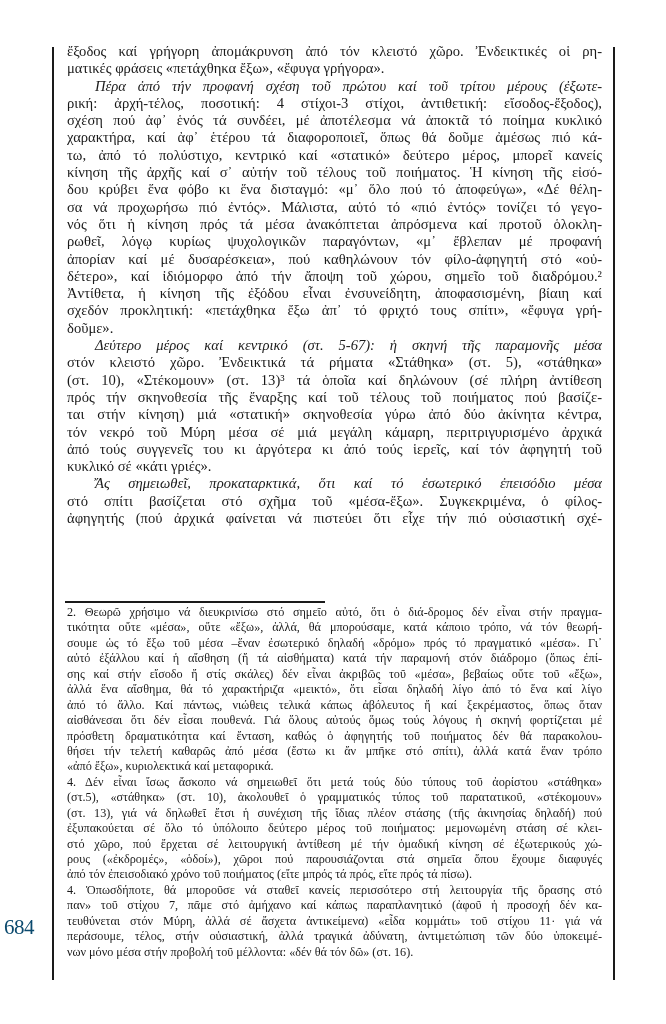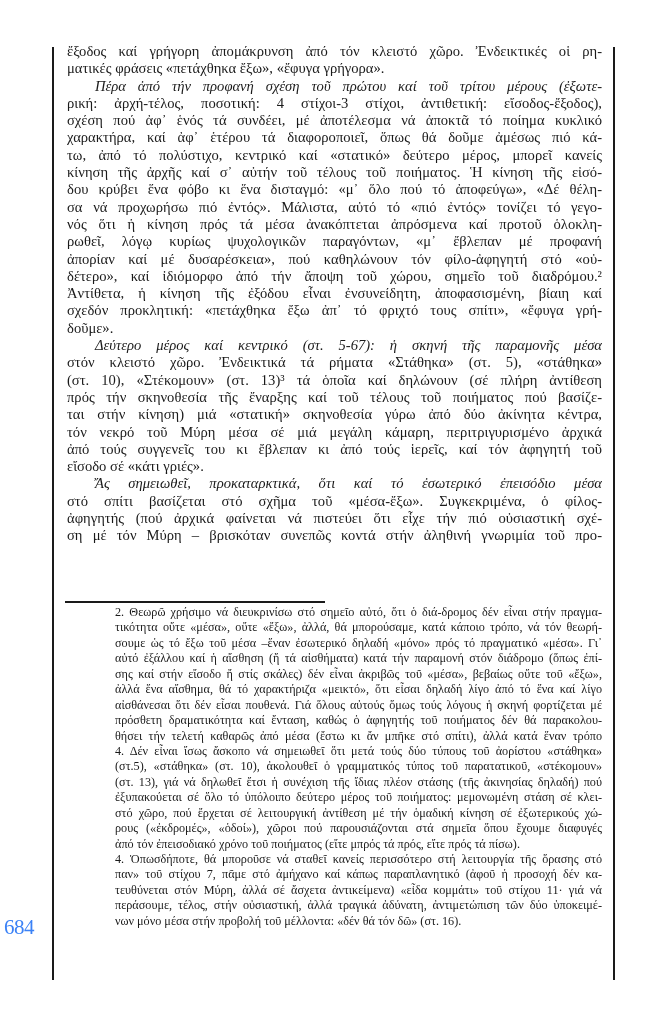--- a/index.html
+++ b/index.html
@@ -19,26 +19,25 @@
     overflow: hidden;
   }
   .line.last { text-align-last: left; font-family: Liberation Serif, serif; }
   .line.indent { padding-left: 28px; font-style: italic; }
   .fn-rule { position: absolute; left: 65px; top: 594px; width: 260px; height: 1.5px; background: #1a1a1a; }
   .footnotes { position: absolute; left: 67px; top: 598px; width: 535px; }
   .fline {
     font-size: 12.2px; line-height: 15.45px; height: 15.45px;
     white-space: nowrap; text-align: justify; text-align-last: justify;
     overflow: hidden;
-    margin-left: 48px;
   }
   .fline.last { text-align-last: left; }
   .page-number {
     position: absolute; left: 4px; top: 908px;
-    font-size: 21px; letter-spacing: -0.5px; color: #3b82f6;
+    font-size: 21px; letter-spacing: -0.5px; color: #0c4a6e;
   }
 </style>
 </head>
 <body>
 
 <div class="page">
   <div class="rule-left"></div>
   <div class="rule-right"></div>
 
   <div class="body-text">
@@ -58,40 +57,41 @@
     <div class="line">δέτερο», καί ἰδιόμορφο ἀπό τήν ἄποψη τοῦ χώρου, σημεῖο τοῦ διαδρόμου.²</div>
     <div class="line">Ἀντίθετα, ἡ κίνηση τῆς ἐξόδου εἶναι ἐνσυνείδητη, ἀποφασισμένη, βίαιη καί</div>
     <div class="line">σχεδόν προκλητική: «πετάχθηκα ἔξω ἀπ᾽ τό φριχτό τους σπίτι», «ἔφυγα γρή-</div>
     <div class="line last">δοῦμε».</div>
     <div class="line indent">Δεύτερο μέρος καί κεντρικό (στ. 5-67): ἡ σκηνή τῆς παραμονῆς μέσα</div>
     <div class="line">στόν κλειστό χῶρο. Ἐνδεικτικά τά ρήματα «Στάθηκα» (στ. 5), «στάθηκα»</div>
     <div class="line">(στ. 10), «Στέκομουν» (στ. 13)³ τά ὁποῖα καί δηλώνουν (σέ πλήρη ἀντίθεση</div>
     <div class="line">πρός τήν σκηνοθεσία τῆς ἔναρξης καί τοῦ τέλους τοῦ ποιήματος πού βασίζε-</div>
     <div class="line">ται στήν κίνηση) μιά «στατική» σκηνοθεσία γύρω ἀπό δύο ἀκίνητα κέντρα,</div>
     <div class="line">τόν νεκρό τοῦ Μύρη μέσα σέ μιά μεγάλη κάμαρη, περιτριγυρισμένο ἀρχικά</div>
-    <div class="line">ἀπό τούς συγγενεῖς του κι ἔβλεπαν κι ἀπό τούς ἱερεῖς, καί τόν ἀφηγητή τοῦ</div>
-    <div class="line last">εἴσοδο σέ «κάτι γριές».</div>
+    <div class="line">ἀπό τούς συγγενεῖς του κι ἀργότερα κι ἀπό τούς ἱερεῖς, καί τόν ἀφηγητή τοῦ</div>
+    <div class="line last">κυκλικό σέ «κάτι γριές».</div>
     <div class="line indent">Ἄς σημειωθεῖ, προκαταρκτικά, ὅτι καί τό ἐσωτερικό ἐπεισόδιο μέσα</div>
     <div class="line">στό σπίτι βασίζεται στό σχῆμα τοῦ «μέσα-ἔξω». Συγκεκριμένα, ὁ φίλος-</div>
     <div class="line">ἀφηγητής (πού ἀρχικά φαίνεται νά πιστεύει ὅτι εἶχε τήν πιό οὐσιαστική σχέ-</div>
-    <div class="line">ση μέ τόν Μύρη – βρισκόταν συνεπῶς κοντά στήν ἀληθινή γνωριμία τοῦ προ-</div>
   </div>
 
   <div class="fn-rule"></div>
 
   <div class="footnotes">
     <div class="fline">2. Θεωρῶ χρήσιμο νά διευκρινίσω στό σημεῖο αὐτό, ὅτι ὁ διά-δρομος δέν εἶναι στήν πραγμα-</div>
     <div class="fline">τικότητα οὔτε «μέσα», οὔτε «ἔξω», ἀλλά, θά μπορούσαμε, κατά κάποιο τρόπο, νά τόν θεωρή-</div>
-    <div class="fline">σουμε ὡς τό ἔξω τοῦ μέσα –ἕναν ἐσωτερικό δηλαδή «μόνο» πρός τό πραγματικό «μέσα». Γι᾽</div>
+    <div class="fline">σουμε ὡς τό ἔξω τοῦ μέσα –ἕναν ἐσωτερικό δηλαδή «δρόμο» πρός τό πραγματικό «μέσα». Γι᾽</div>
     <div class="fline">αὐτό ἐξάλλου καί ἡ αἴσθηση (ἤ τά αἰσθήματα) κατά τήν παραμονή στόν διάδρομο (ὅπως ἐπί-</div>
     <div class="fline">σης καί στήν εἴσοδο ἤ στίς σκάλες) δέν εἶναι ἀκριβῶς τοῦ «μέσα», βεβαίως οὔτε τοῦ «ἔξω»,</div>
     <div class="fline">ἀλλά ἕνα αἴσθημα, θά τό χαρακτήριζα «μεικτό», ὅτι εἶσαι δηλαδή λίγο ἀπό τό ἕνα καί λίγο</div>
+    <div class="fline">ἀπό τό ἄλλο. Καί πάντως, νιώθεις τελικά κάπως ἀβόλευτος ἤ καί ξεκρέμαστος, ὅπως ὅταν</div>
     <div class="fline">αἰσθάνεσαι ὅτι δέν εἶσαι πουθενά. Γιά ὅλους αὐτούς ὅμως τούς λόγους ἡ σκηνή φορτίζεται μέ</div>
     <div class="fline">πρόσθετη δραματικότητα καί ἔνταση, καθώς ὁ ἀφηγητής τοῦ ποιήματος δέν θά παρακολου-</div>
     <div class="fline">θήσει τήν τελετή καθαρῶς ἀπό μέσα (ἔστω κι ἄν μπῆκε στό σπίτι), ἀλλά κατά ἕναν τρόπο</div>
+    <div class="fline last">«ἀπό ἔξω», κυριολεκτικά καί μεταφορικά.</div>
     <div class="fline">4. Δέν εἶναι ἴσως ἄσκοπο νά σημειωθεῖ ὅτι μετά τούς δύο τύπους τοῦ ἀορίστου «στάθηκα»</div>
     <div class="fline">(στ.5), «στάθηκα» (στ. 10), ἀκολουθεῖ ὁ γραμματικός τύπος τοῦ παρατατικοῦ, «στέκομουν»</div>
     <div class="fline">(στ. 13), γιά νά δηλωθεῖ ἔτσι ἡ συνέχιση τῆς ἴδιας πλέον στάσης (τῆς ἀκινησίας δηλαδή) πού</div>
     <div class="fline">ἐξυπακούεται σέ ὅλο τό ὑπόλοιπο δεύτερο μέρος τοῦ ποιήματος: μεμονωμένη στάση σέ κλει-</div>
     <div class="fline">στό χῶρο, πού ἔρχεται σέ λειτουργική ἀντίθεση μέ τήν ὁμαδική κίνηση σέ ἐξωτερικούς χώ-</div>
     <div class="fline">ρους («ἐκδρομές», «ὁδοί»), χῶροι πού παρουσιάζονται στά σημεῖα ὅπου ἔχουμε διαφυγές</div>
     <div class="fline last">ἀπό τόν ἐπεισοδιακό χρόνο τοῦ ποιήματος (εἴτε μπρός τά πρός, εἴτε πρός τά πίσω).</div>
     <div class="fline">4. Ὁπωσδήποτε, θά μποροῦσε νά σταθεῖ κανείς περισσότερο στή λειτουργία τῆς ὅρασης στό</div>
     <div class="fline">παν» τοῦ στίχου 7, πᾶμε στό ἀμήχανο καί κάπως παραπλανητικό (ἀφοῦ ἡ προσοχή δέν κα-</div>
     <div class="fline">τευθύνεται στόν Μύρη, ἀλλά σέ ἄσχετα ἀντικείμενα) «εἶδα κομμάτι» τοῦ στίχου 11· γιά νά</div>

